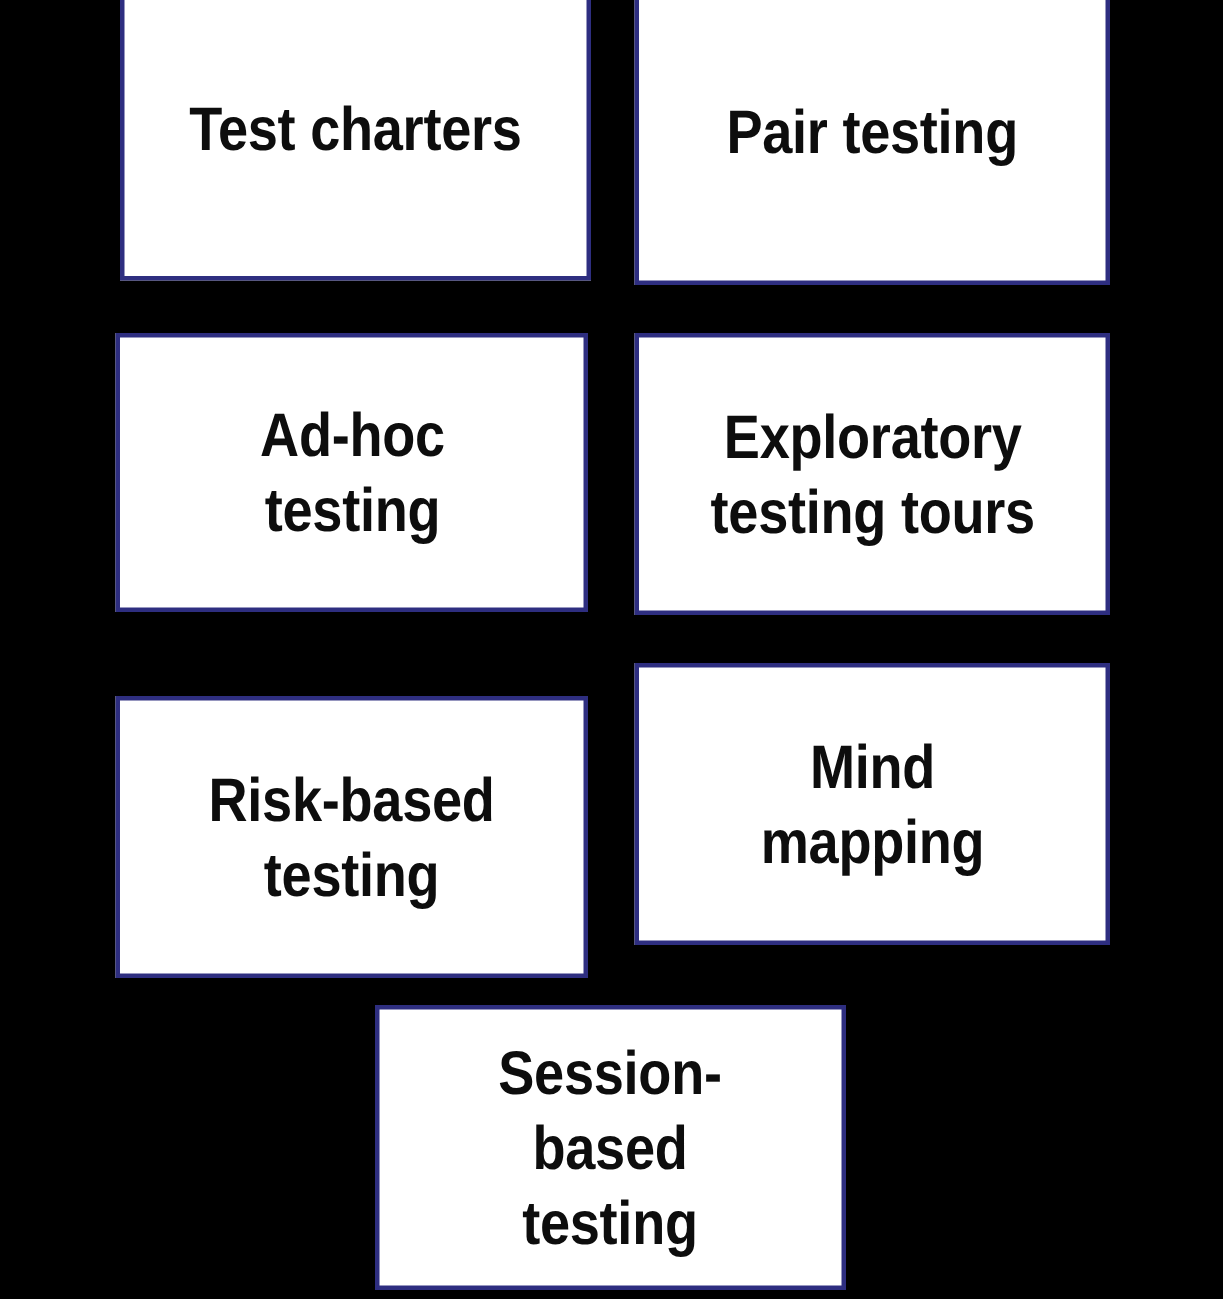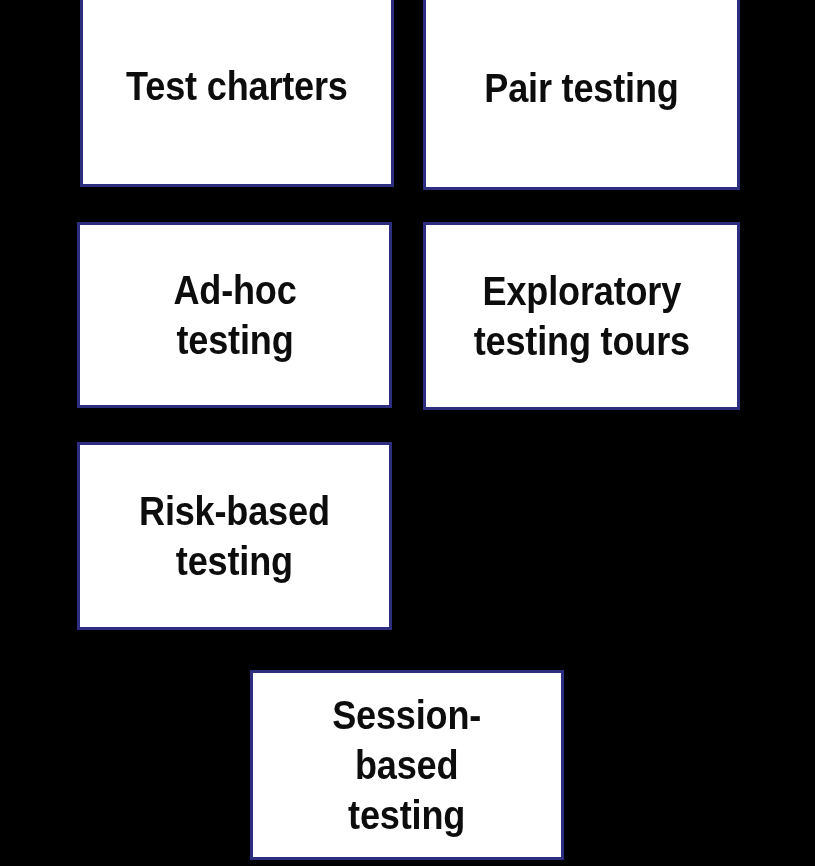--- a/index.html
+++ b/index.html
@@ -50,21 +50,21 @@
 
   
   #card-test-charters { left: 80px; top: -14px; width: 314px; height: 201px; }
   #card-pair-testing  { left: 423px; top: -14px; width: 317px; height: 204px; }
 
   
   #card-ad-hoc-testing { left: 77px;  top: 222px; width: 315px; height: 186px; text-align: center; }
   #card-exploratory-testing-tours { left: 423px; top: 222px; width: 317px; height: 188px; align-items: center; }
 
   
-  #card-risk-based-testing { left: 77px;  top: 442px; width: 315px; height: 188px; }
+  #card-risk-based-testing { left: 77px;  top: 464px; width: 315px; height: 188px; }
   #card-mind-mapping       { left: 423px; top: 442px; width: 317px; height: 188px; }
 
   
   #card-session-based-testing { left: 250px; top: 670px; width: 314px; height: 190px; }
 </style>
 </head>
 <body>
 
 <div id="canvas">
 
@@ -84,20 +84,24 @@
   <div class="card" id="card-exploratory-testing-tours">
     <span class="card-label">Exploratory
 testing tours</span>
   </div>
 
   <div class="card" id="card-risk-based-testing">
     <span class="card-label">Risk-based
 testing</span>
   </div>
 
+  <div class="card" id="card-mind-mapping">
+    <span class="card-label">Mind
+mapping</span>
+  </div>
 
   <div class="card" id="card-session-based-testing">
     <span class="card-label">Session-
 based
 testing</span>
   </div>
 
 </div>
 
 </body></html>

